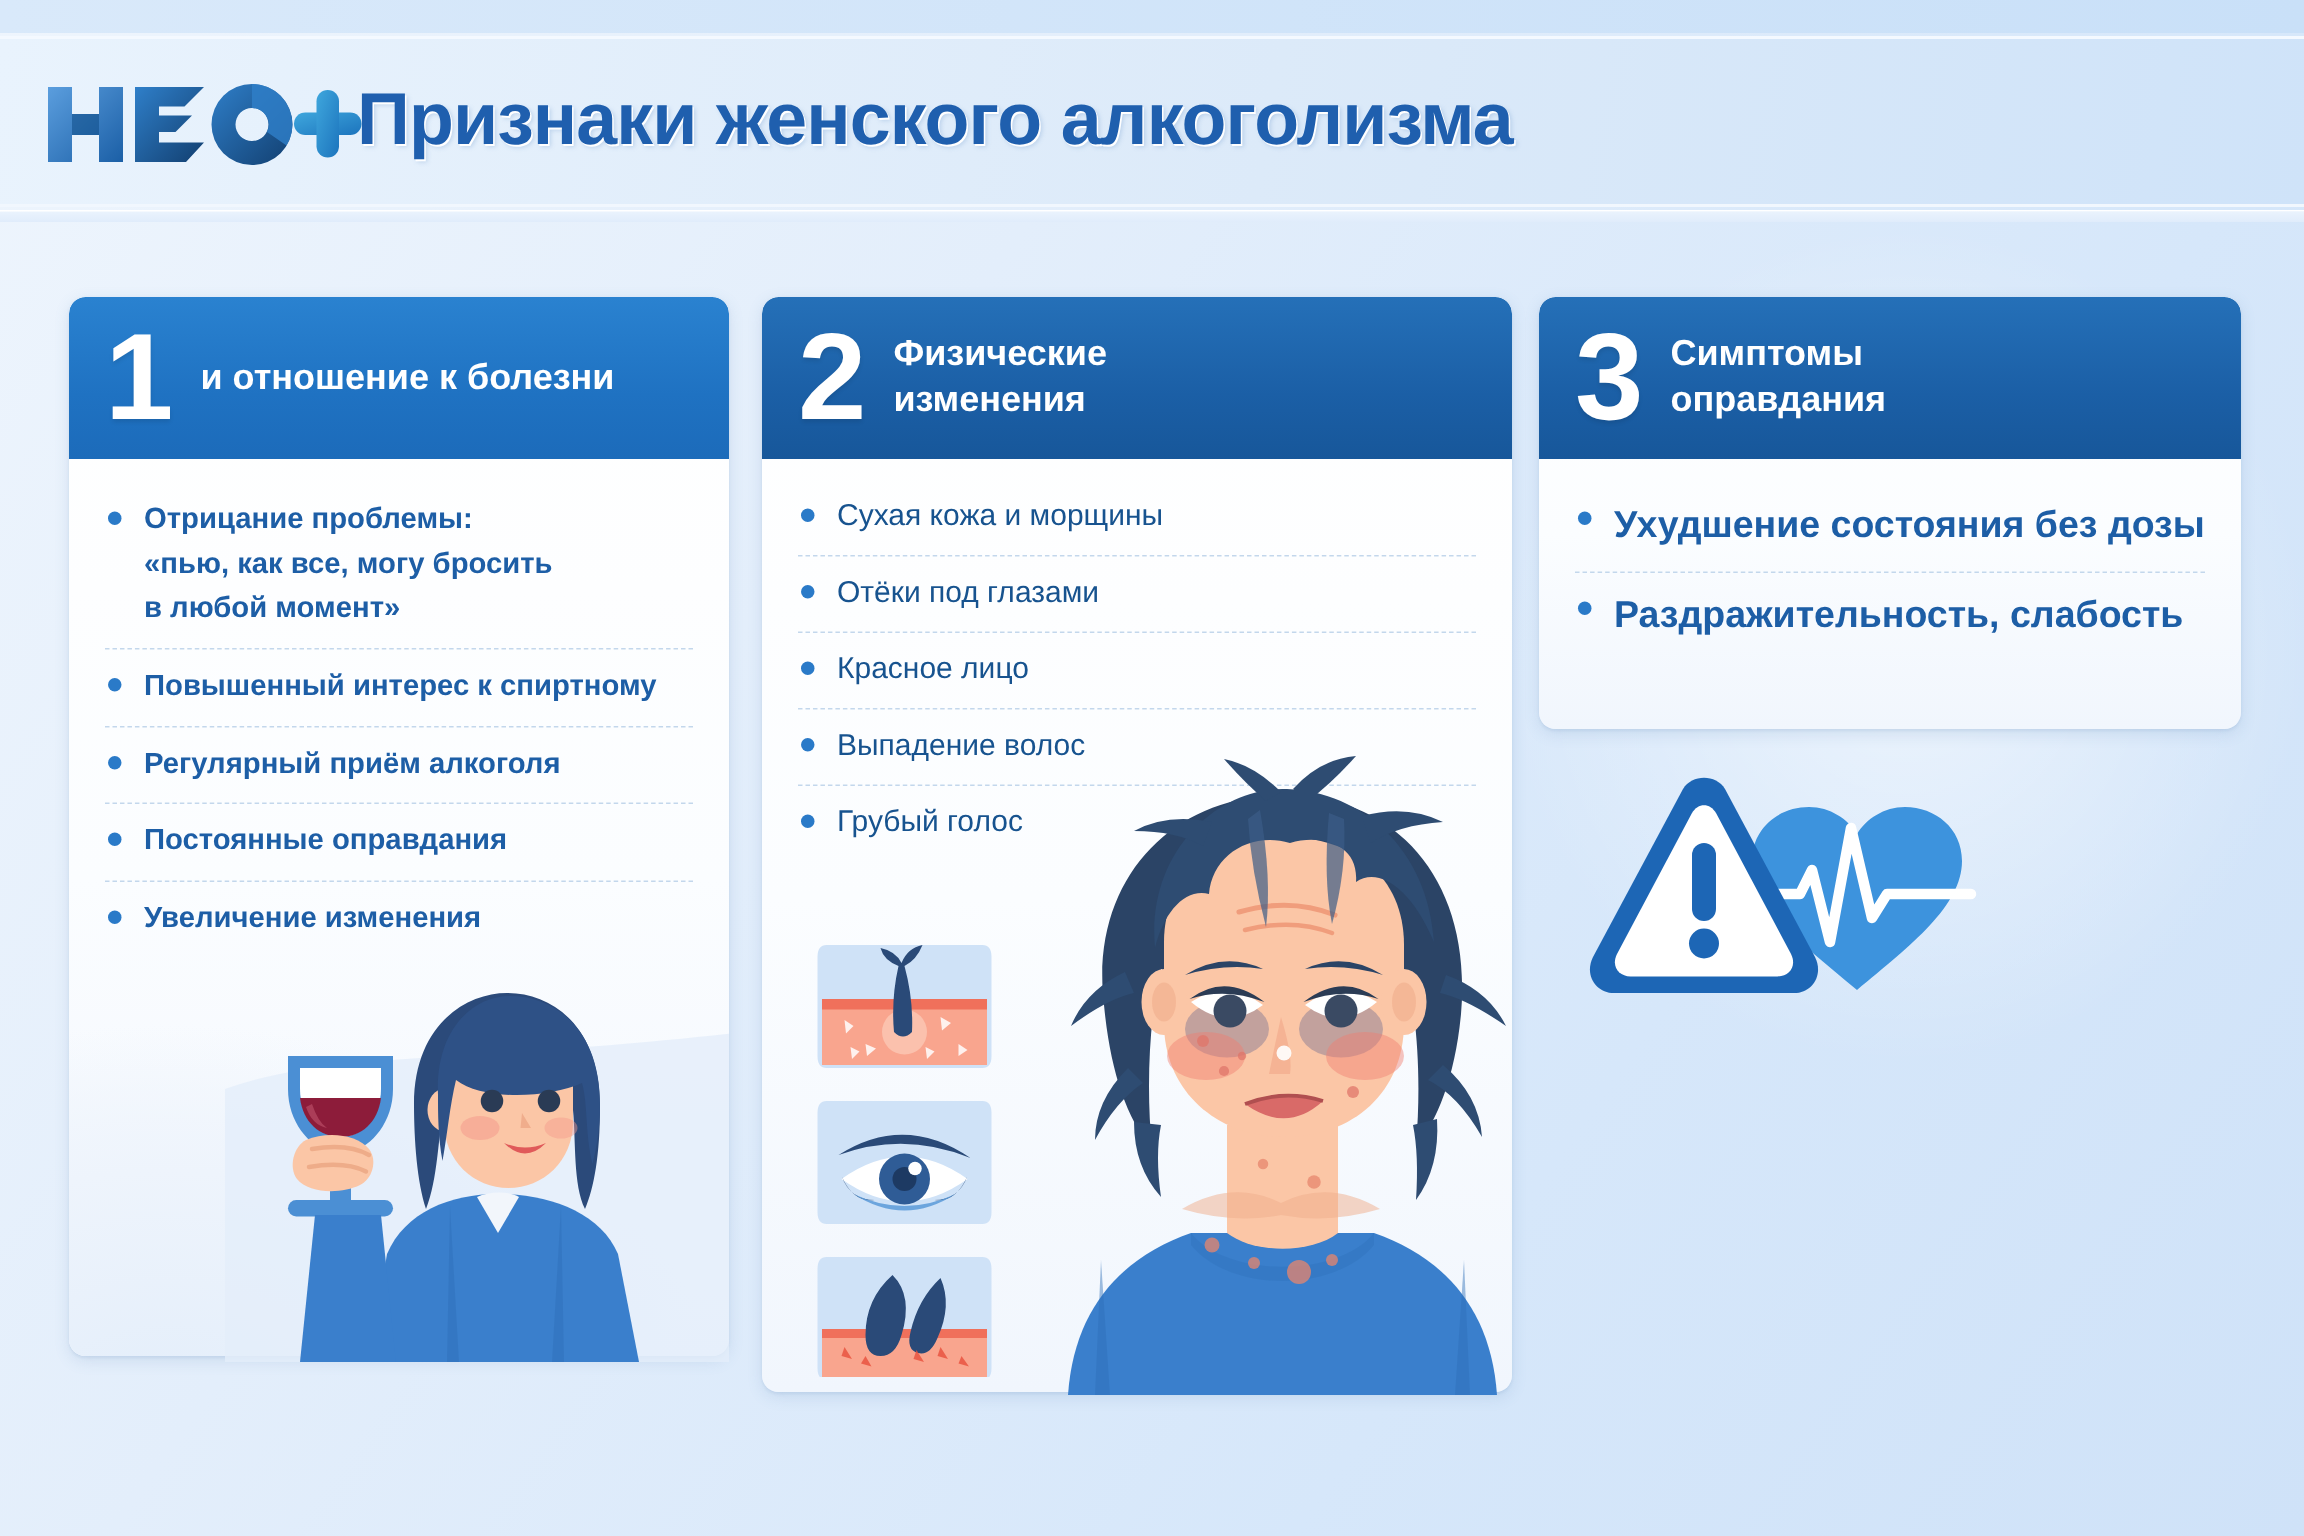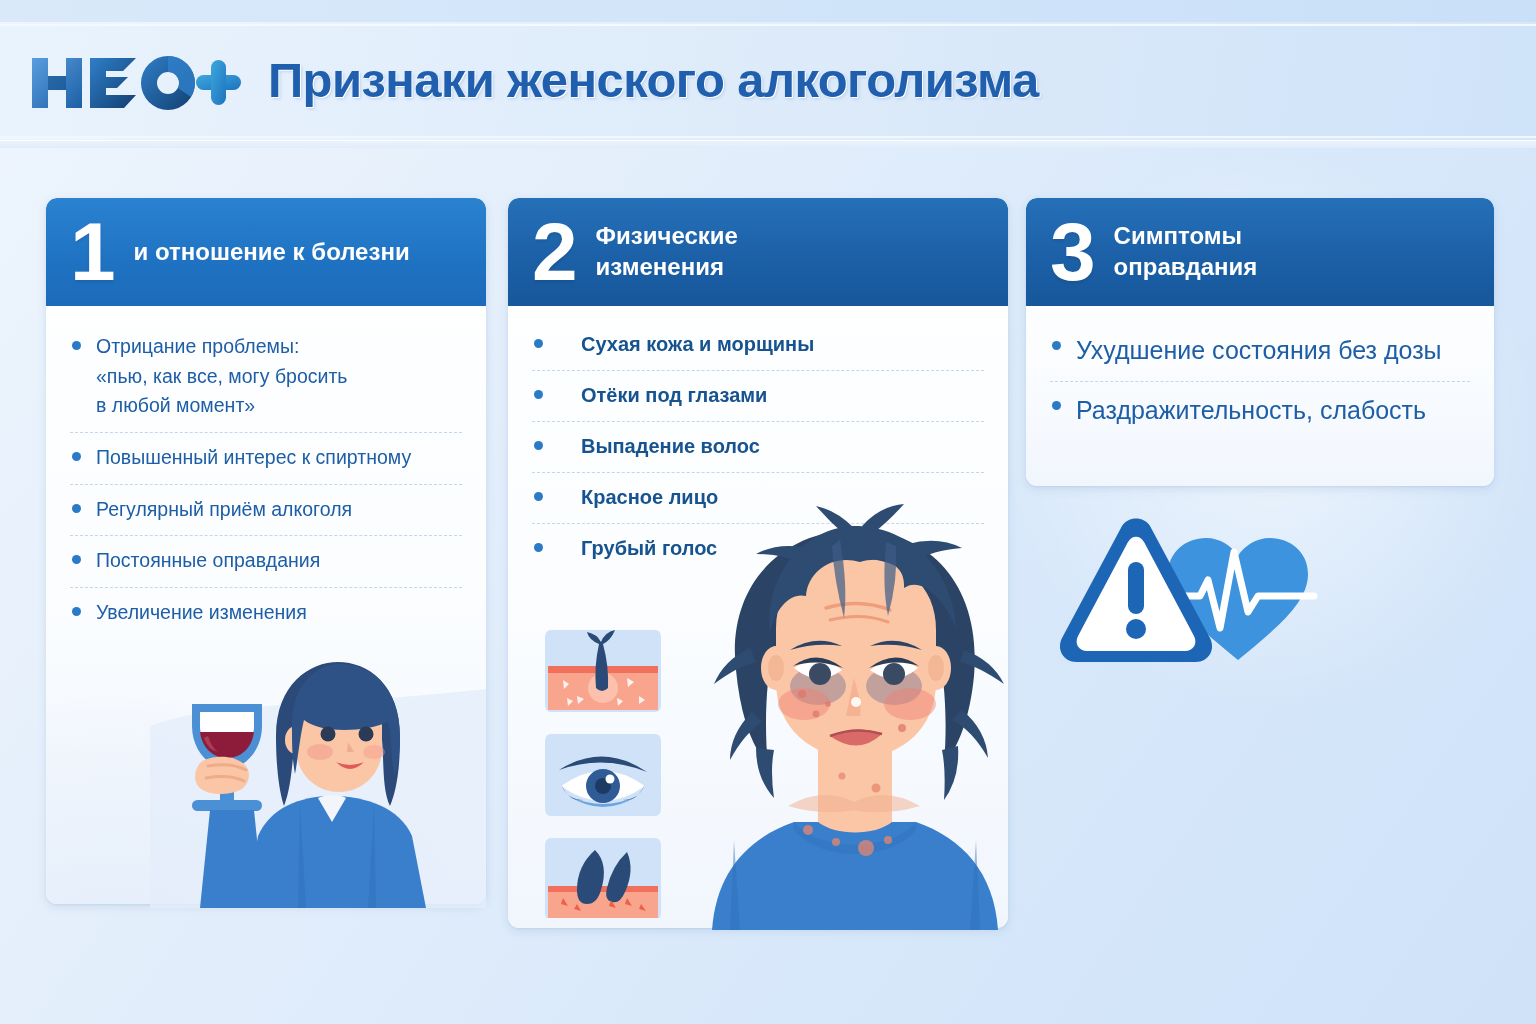--- a/index.html
+++ b/index.html
@@ -24,21 +24,21 @@
     display:flex; align-items:center;
   }
   .header-rule {
     position:absolute; left:0; top:140px; width:1536px; height:8px;
     background: linear-gradient(180deg,#eaf3fd,#e0ecfb);
     border-top:1px solid #ffffff;
   }
 
   .logo { position:absolute; left:28px; top:52px; width:215px; height:62px; }
   .title {
-    position:absolute; left:268px; top:52px;
+    position:absolute; left:238px; top:52px;
     font-size:49px; font-weight:bold; letter-spacing:-0.6px;
     color:#1f5fae;
     text-shadow: 1px 1px 0 #ffffff, 2px 2px 3px rgba(120,160,210,.35);
     white-space:nowrap;
   }
 
   
   .card {
     position:absolute;
     border-radius:11px;
@@ -64,27 +64,27 @@
   .head-txt div { white-space:nowrap; }
 
   .card-body { padding:26px 24px 0 24px; position:relative; }
 
   ul.bullets { list-style:none; }
   ul.bullets li { position:relative; padding:0 0 0 26px; margin-bottom:8px; }
   ul.bullets li .dot {
     position:absolute; left:2px; top:9px; width:9px; height:9px;
     border-radius:50%; background:#2a7ac8;
   }
-  ul.bullets li .txt { display:block; }
+  ul.bullets li .txt { display:block;font-weight:bold; }
   ul.bullets li .sep {
     display:block; border-bottom:1px dashed #c3d7ec; margin:11px 0 10px -26px;
   }
 
   .c1 ul.bullets li .txt { color:#1d5ea6; font-size:19.5px; line-height:1.52; }
-  .c2 ul.bullets li .txt { color:#17538f; font-size:20px; font-weight:bold; line-height:1.45;margin-left:23px; }
+  .c2 ul.bullets li .txt { color:#17538f; font-size:20px; font-weight:normal; line-height:1.45; }
   .c2 ul.bullets li .dot { background:#2a7ac8; }
   .c3 ul.bullets li .txt { color:#1d5ea6; font-size:25px; line-height:1.5; }
 
   
   #card1 { left:46px;   top:198px; width:440px; height:706px; }
   #card2 { left:508px;  top:198px; width:500px; height:730px; }
   #card3 { left:1026px; top:198px; width:468px; height:288px; }
 
   #card2 .card-body { padding-top:24px; }
 
@@ -199,26 +199,26 @@
           <span class="txt">Сухая кожа и морщины</span>
           <span class="sep"></span>
         </li>
       <li>
           <span class="dot"></span>
           <span class="txt">Отёки под глазами</span>
           <span class="sep"></span>
         </li>
       <li>
           <span class="dot"></span>
+          <span class="txt">Красное лицо</span>
+          <span class="sep"></span>
+        </li>
+      <li>
+          <span class="dot"></span>
           <span class="txt">Выпадение волос</span>
-          <span class="sep"></span>
-        </li>
-      <li>
-          <span class="dot"></span>
-          <span class="txt">Красное лицо</span>
           <span class="sep"></span>
         </li>
       <li>
           <span class="dot"></span>
           <span class="txt">Грубый голос</span>
         </li>
     </ul>
   </div>
 </div>
 

